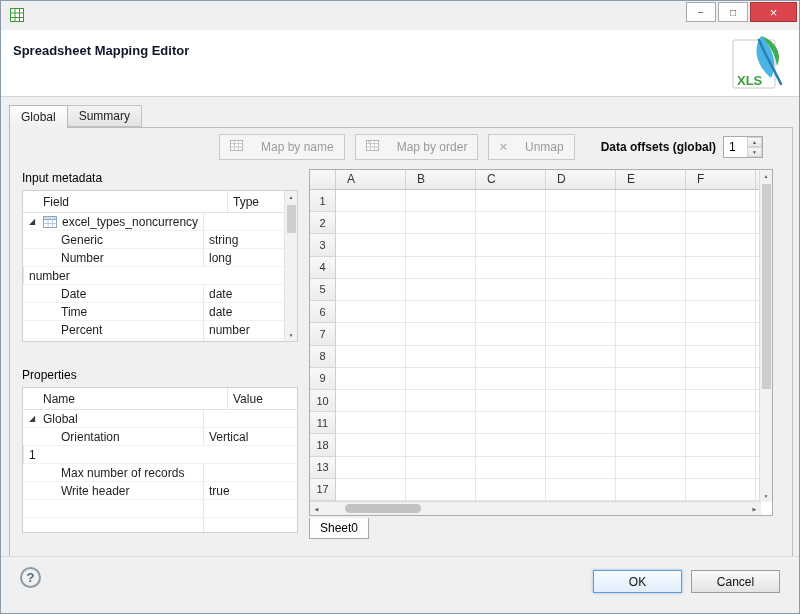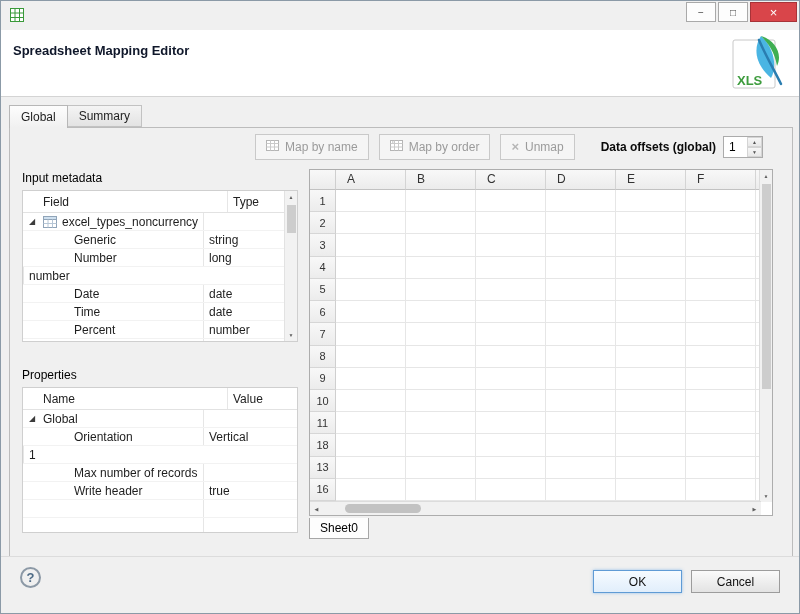--- a/index.html
+++ b/index.html
@@ -22,21 +22,21 @@
   .tabbar { position:absolute; top:104px; left:8px; display:flex; align-items:flex-start; z-index:5; }
   .tab { height:22px; padding:0 11px; display:flex; align-items:center; font-size:12px; border:1px solid #c2c2c2; background:linear-gradient(#f4f4f4,#e3e3e3); cursor:default; }
   .tab.active { height:23px; background:linear-gradient(#fdfdfd,#f0f0f0); border-color:#b7b7b7; border-bottom:none; z-index:6; }
   .tab.inactive { border-left:none; }
 
   
   .content { position:absolute; top:126px; left:8px; width:784px; height:430px; border:1px solid #bcbcbc; background:#f0f0f0; }
 
   
   .toolbar { position:absolute; top:5px; left:0; right:29px; height:27px; display:flex; justify-content:flex-end; align-items:center; }
-  .tb-btn { height:26px; margin-left:10px; padding:0 10px; display:flex; align-items:center; gap:6px; border:1px solid #c9c9c9; background:rgba(255,255,255,0.35); color:#9b9b9b; font-size:12px; cursor:default; }
+  .tb-btn { height:26px; margin-left:10px; padding:0 10px; display:flex; align-items:center; gap:18px; border:1px solid #c9c9c9; background:rgba(255,255,255,0.35); color:#9b9b9b; font-size:12px; cursor:default; }
   .tb-x { color:#b5b5b5; font-size:13px; font-weight:bold; line-height:1; }
   .offsets-label { margin-left:26px; margin-right:7px; font-weight:bold; color:#0a0a0a; }
   .spinner { width:40px; height:22px; display:flex; border:1px solid #ababab; background:#fff; }
   .spin-val { flex:1; padding:3px 0 0 5px; font-size:12px; color:#000; }
   .spin-arrows { width:15px; display:flex; flex-direction:column; }
   .spin-btn { flex:1; display:flex; align-items:center; justify-content:center; font-size:5px; color:#555; background:linear-gradient(#f6f6f6,#e8e8e8); border:1px solid #d4d4d4; }
 
   
   .section-label { position:absolute; left:12px; font-size:12px; color:#000; }
   .lbl-metadata { top:43px; }
@@ -47,21 +47,21 @@
   .t-head { display:flex; height:22px; flex-shrink:0; border-bottom:1px solid #e2e2e2; }
   .t-head > div { display:flex; align-items:center; font-size:12px; color:#222;margin-left:12px; }
   .t-c1 { width:180px; padding-left:8px; }
   .t-c2 { flex:1; padding-left:5px; border-left:1px solid #e6e6e6; }
   .t-row { display:flex; height:18px; flex-shrink:0; border-bottom:1px solid #f2f2f2; }
   .t-row > div { display:flex; align-items:center; font-size:12px; }
   .t-row .t-c1 { padding-left:0; }
   .t-fill { flex:1; display:flex; border-bottom:none; height:auto; }
   .expander { width:8px; margin-left:6px; margin-right:6px; font-size:8px; color:#3c3c3c; line-height:1; }
   .rec-icon { width:14px; height:12px; margin-right:5px; display:inline-flex; }
-  .indent { padding-left:51px; }
+  .indent { padding-left:38px; }
   .t-scroll { position:absolute; top:0; right:0; bottom:0; width:13px; background:#f2f2f2; border-left:1px solid #e2e2e2; display:flex; flex-direction:column; align-items:center; }
   .s-arrow { height:12px; width:100%; display:flex; align-items:center; justify-content:center; font-size:5px; color:#5f5f5f; }
   .s-thumb { width:9px; height:28px; background:#cdcdcd; margin-top:2px; }
   .s-arrow.down { margin-top:auto; }
   .tbl-metadata { position:absolute; }
   .tbl-wrap { position:relative; }
 
   
   .grid { position:absolute; left:299px; top:41px; width:464px; height:347px; background:#fff; border:1px solid #adadad; }
   .g-header-row { display:flex; width:451px; height:20px; }
@@ -453,21 +453,21 @@
               <div class="g-cell"></div>
               <div class="g-cell"></div>
               <div class="g-cell"></div>
               <div class="g-cell"></div>
               <div class="g-cell"></div>
               <div class="g-cell"></div>
               <div class="g-cell g-cell-sliver"></div>
             </div>
           </div>
         <div class="g-row">
-            <div class="g-rowhead">16</div>
+            <div class="g-rowhead">17</div>
             <div class="g-cells">
               <div class="g-cell"></div>
               <div class="g-cell"></div>
               <div class="g-cell"></div>
               <div class="g-cell"></div>
               <div class="g-cell"></div>
               <div class="g-cell"></div>
               <div class="g-cell g-cell-sliver"></div>
             </div>
           </div>

